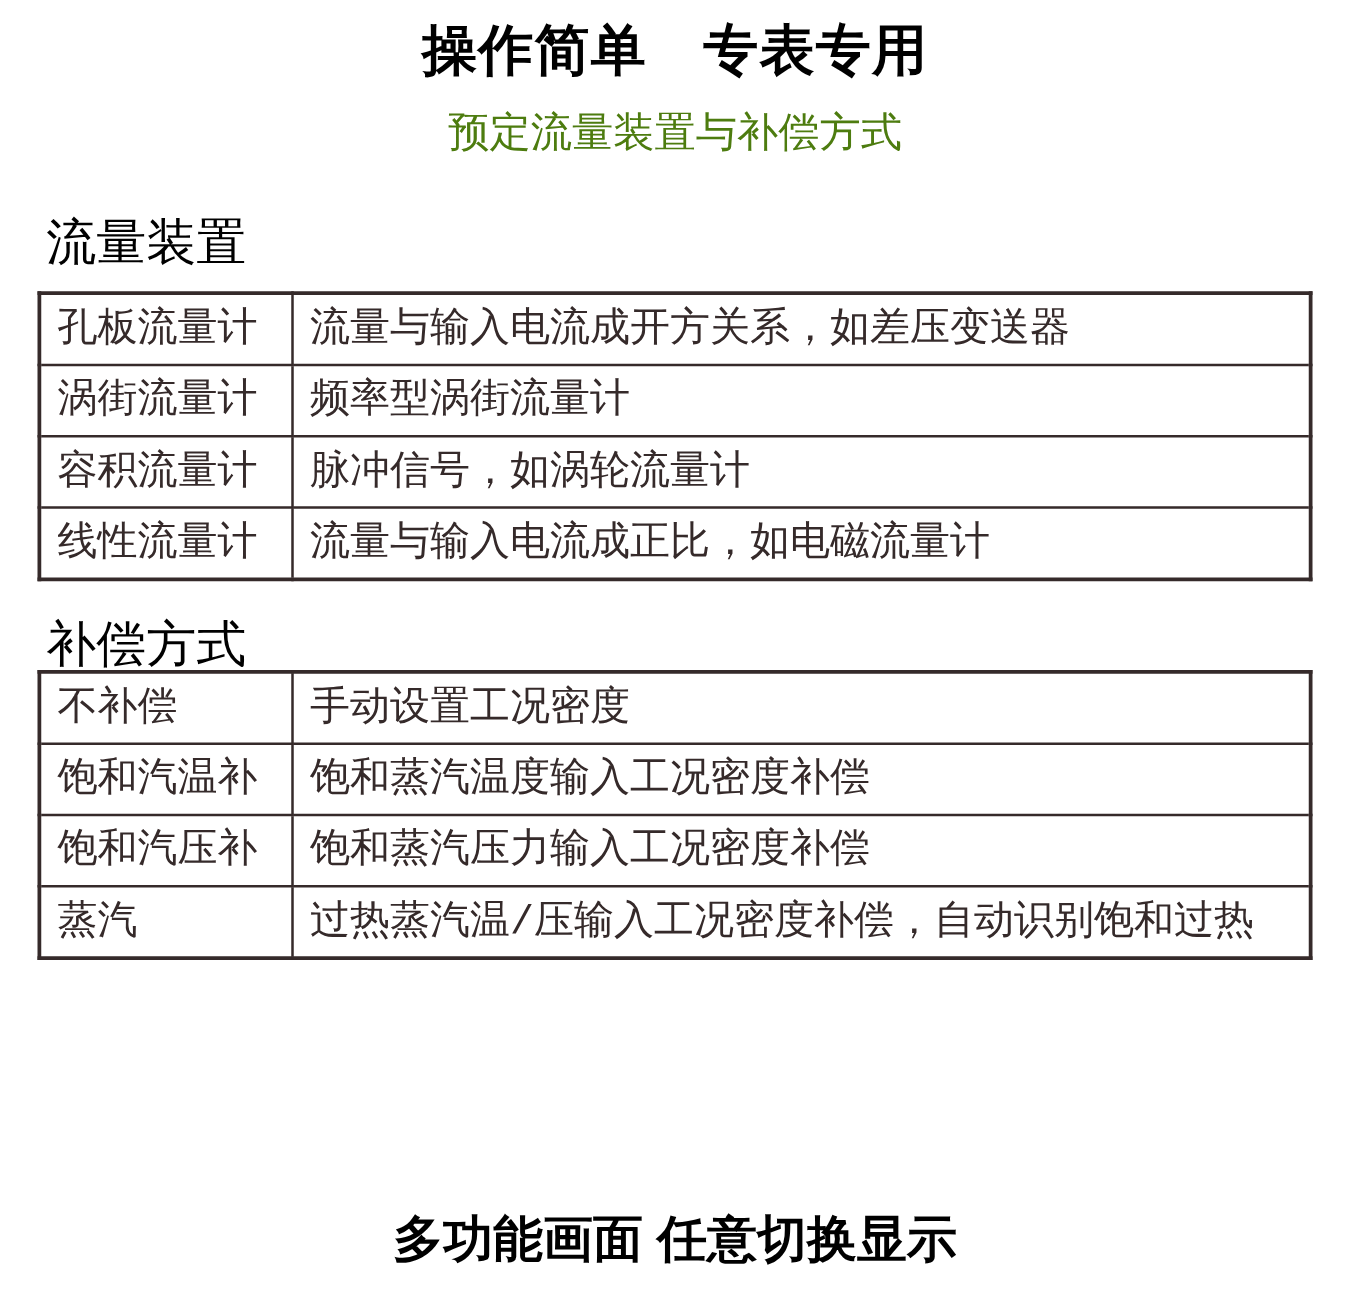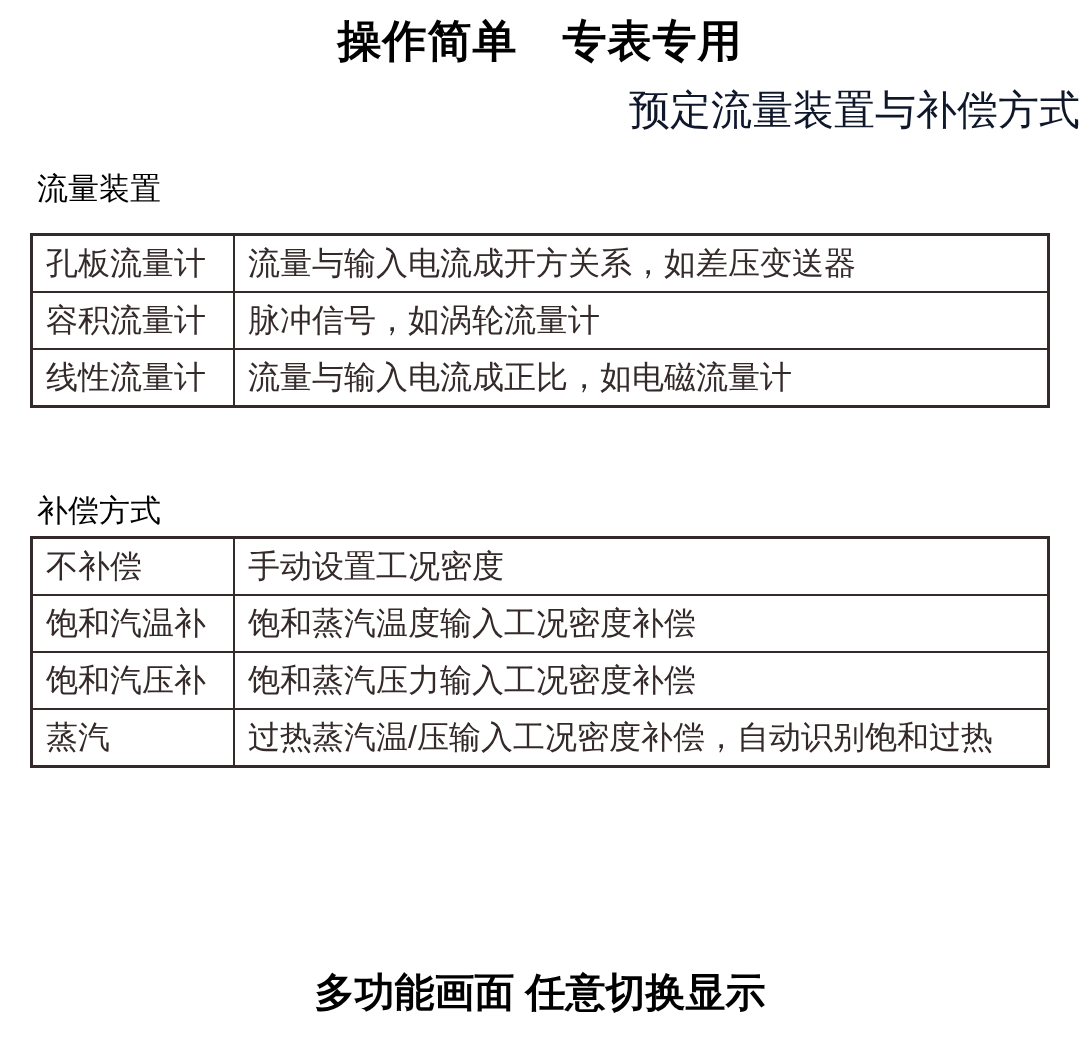--- a/index.html
+++ b/index.html
@@ -19,31 +19,31 @@
     margin: 16px 0 0 0;
     text-align: center;
     font-size: 44px;
     line-height: 1.15;
     font-weight: bold;
     letter-spacing: 1px;
     color: #000000;
   }
   .page-subtitle {
     margin: 21px 0 0 0;
-    text-align: right;
-    font-size: 41px;
+    text-align: center;
+    font-size: 33px;
     line-height: 1.1;
     font-weight: normal;
-    color: #0f172a;
+    color: #4d7c0f;
   }
   .section-heading {
     margin: 0;
     position: absolute;
     left: 37px;
-    font-size: 31px;
+    font-size: 40px;
     line-height: 1.1;
     font-weight: normal;
     color: #000000;
   }
   #heading-flow { top: 172px; }
   #heading-comp { top: 494px; }
 
   table.spec-table {
     position: absolute;
     left: 30px;
@@ -51,21 +51,21 @@
     border-collapse: collapse;
     table-layout: fixed;
     color: #352a2a;
   }
   #flow-table { top: 233px; }
   #comp-table { top: 536px; }
 
   table.spec-table td {
     border: 2px solid #352a2a;
     height: 55px;
-    font-family: Liberation Sans, sans-serif;
+    font-family: Liberation Mono, monospace;
     font-size: 32px;
     line-height: 1.1;
     vertical-align: middle;
     padding: 0 0 0 13px;
     white-space: nowrap;
     overflow: hidden;
   }
   table.spec-table { border: 3px solid #352a2a; }
   td.label-cell { width: 187px; }
   td.desc-cell  { padding-left: 15px; margin-top: 20px; }
@@ -91,20 +91,24 @@
 
 <h3 class="section-heading" id="heading-flow">流量装置</h3>
 
 <table class="spec-table" id="flow-table">
   <tbody>
     <tr>
       <td class="label-cell">孔板流量计</td>
       <td class="desc-cell">流量与输入电流成开方关系，如差压变送器</td>
     </tr>
     <tr>
+      <td class="label-cell">涡街流量计</td>
+      <td class="desc-cell">频率型涡街流量计</td>
+    </tr>
+    <tr>
       <td class="label-cell">容积流量计</td>
       <td class="desc-cell">脉冲信号，如涡轮流量计</td>
     </tr>
     <tr>
       <td class="label-cell">线性流量计</td>
       <td class="desc-cell">流量与输入电流成正比，如电磁流量计</td>
     </tr>
   </tbody>
 </table>
 

